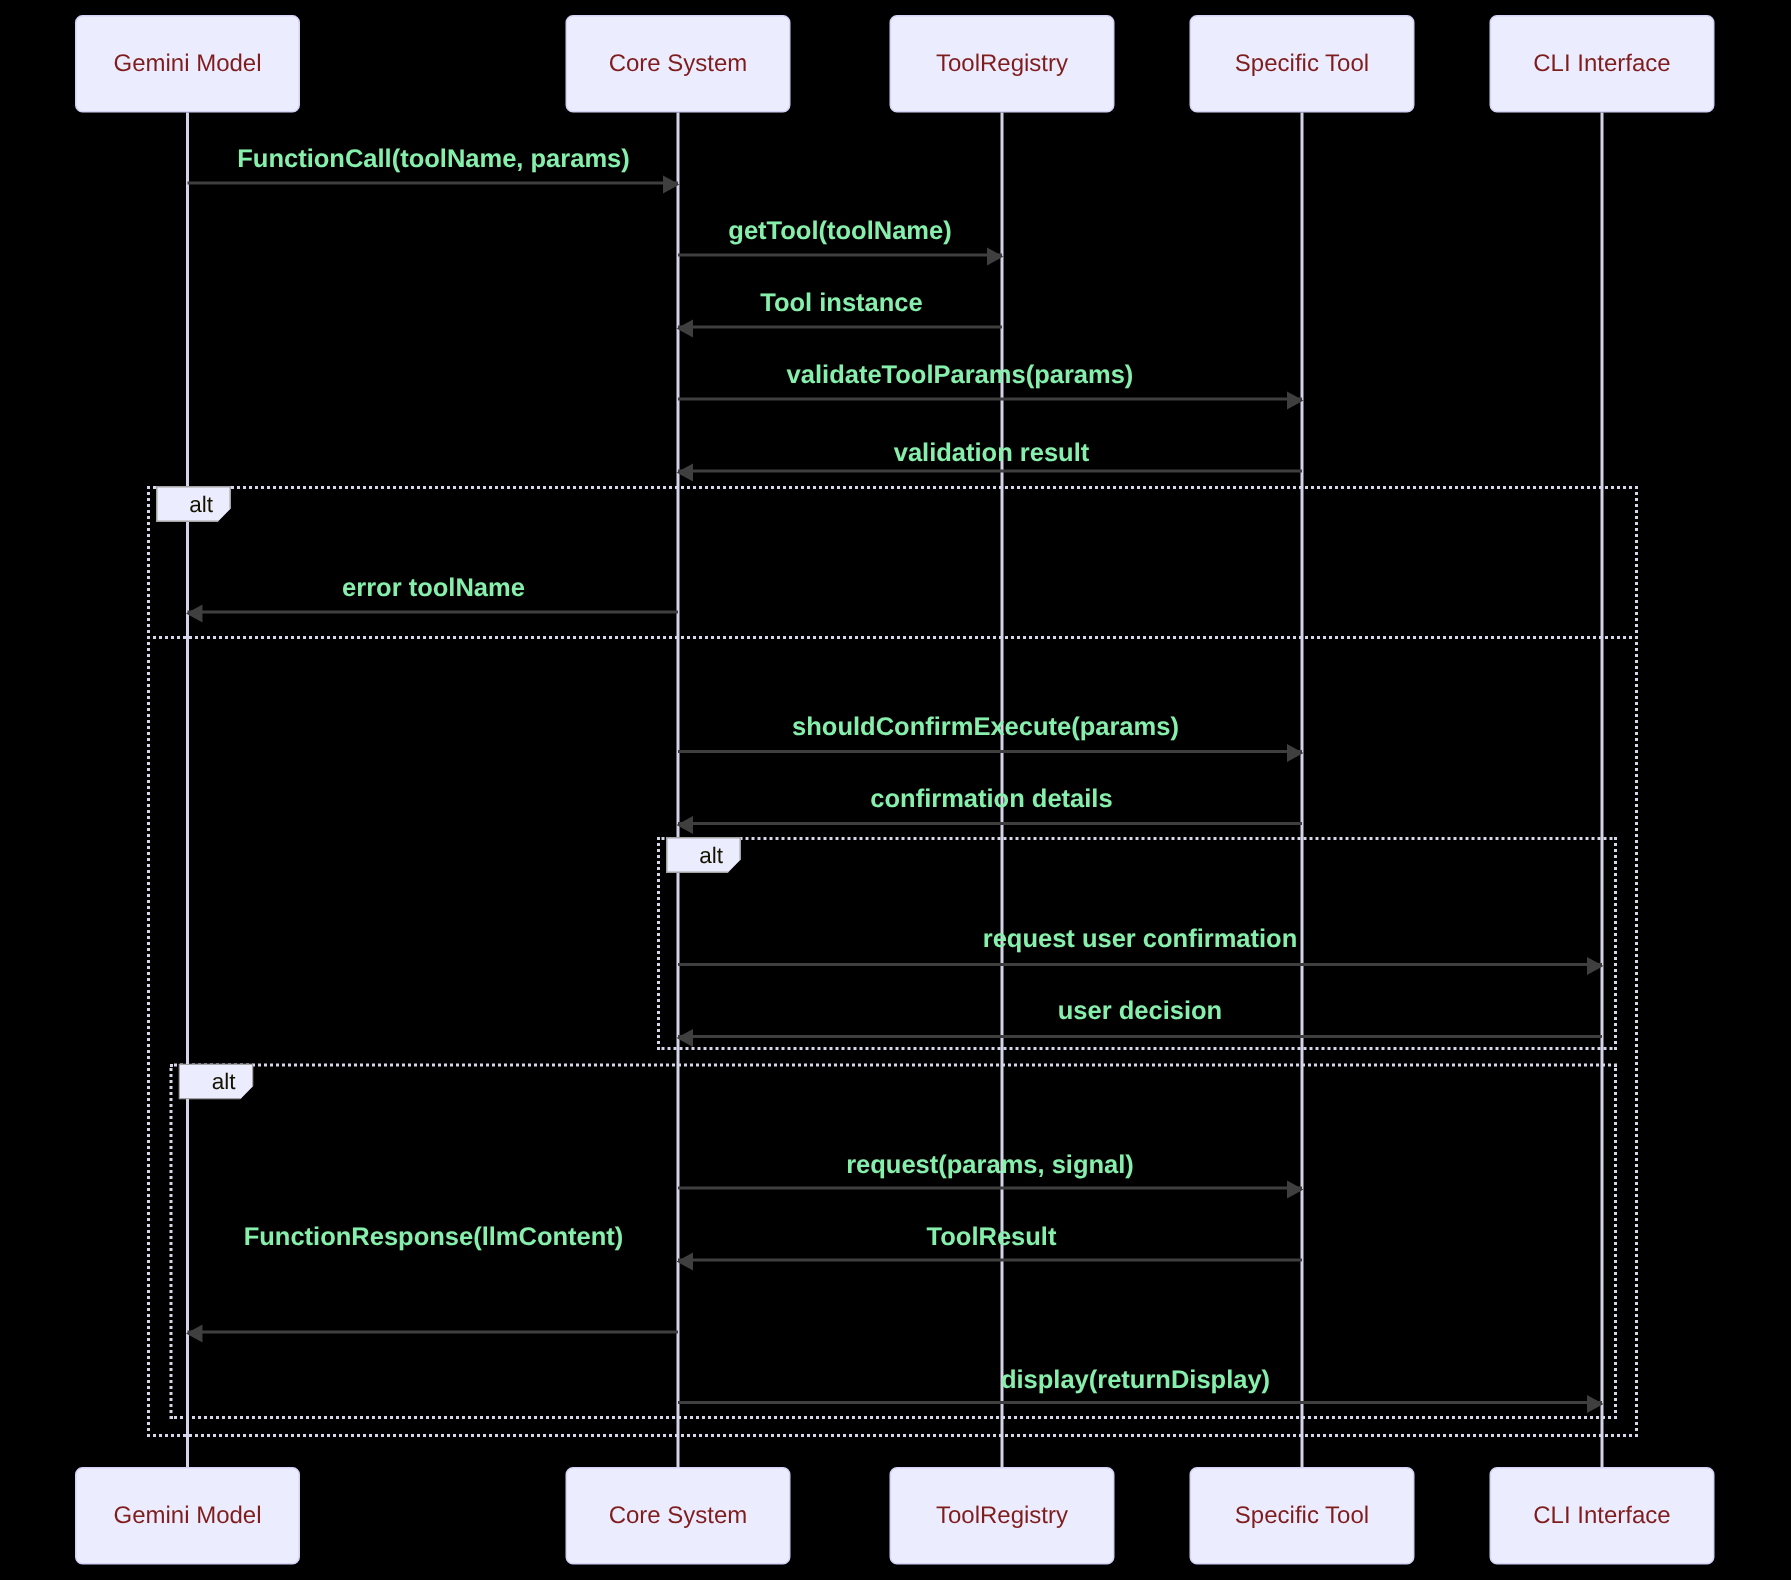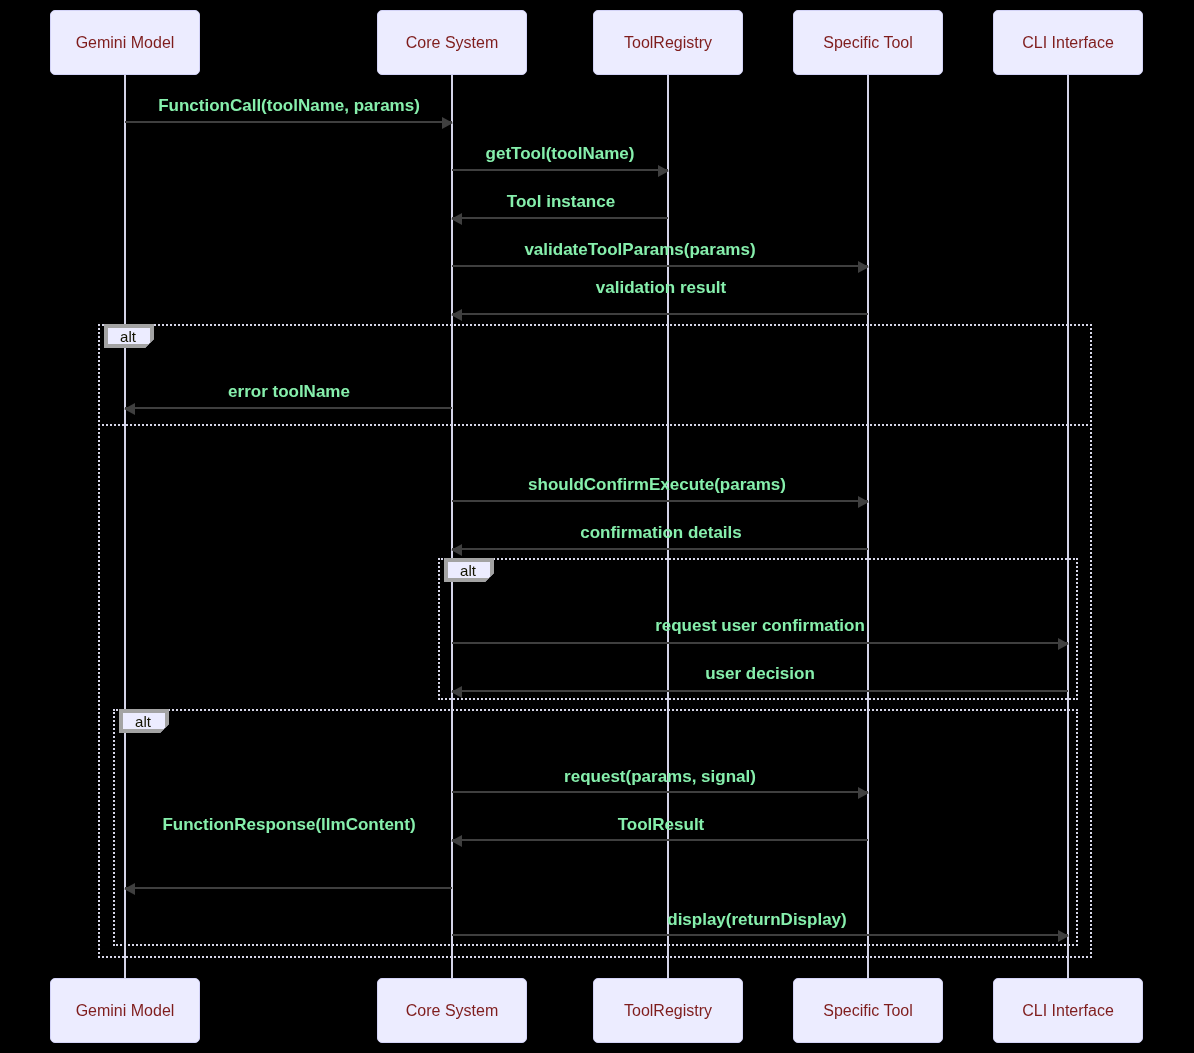--- a/index.html
+++ b/index.html
@@ -92,24 +92,24 @@
   }
   .fragment-divider {
     position: absolute;
     height: 0;
     border-top: 2px dotted #d6d6e8;
   }
   .fragment-tab {
     position: absolute;
     height: 24px;
     background: #ECECFF;
-    border: 4px solid #a3a3a3;
+    border: 1px solid #a3a3a3;
     display: flex;
     align-items: center;
-    justify-content: center;
+    justify-content: flex-end;
     padding: 0 11px 0 9px;
     box-sizing: border-box;
     -webkit-clip-path: polygon(0 0, 100% 0, 100% 62%, 82% 100%, 0 100%);
     clip-path: polygon(0 0, 100% 0, 100% 62%, 82% 100%, 0 100%);
   }
   .fragment-tab-label {
     font-size: 15px;
     color: #131300;
     font-family: "Liberation Sans", sans-serif;
     line-height: 1;
@@ -155,21 +155,21 @@
         <div class="arrowhead left"></div>
       </div>
       <div class="msg-label" style="left: 561px; top: 193px;">Tool instance</div>
       <div class="msg" style="left: 452px; top: 265px; width: 416px;">
         <div class="arrowhead right"></div>
       </div>
       <div class="msg-label" style="left: 640px; top: 241px;">validateToolParams(params)</div>
       <div class="msg" style="left: 452px; top: 313px; width: 416px;">
         <div class="arrowhead left"></div>
       </div>
-      <div class="msg-label" style="left: 661px; top: 279px;">validation result</div>
+      <div class="msg-label" style="left: 661px; top: 293px;">validation result</div>
       <div class="msg" style="left: 125px; top: 407px; width: 327px;">
         <div class="arrowhead left"></div>
       </div>
       <div class="msg-label" style="left: 289px; top: 383px;">error toolName</div>
       <div class="msg" style="left: 452px; top: 500px; width: 416px;">
         <div class="arrowhead right"></div>
       </div>
       <div class="msg-label" style="left: 657px; top: 476px;">shouldConfirmExecute(params)</div>
       <div class="msg" style="left: 452px; top: 548px; width: 416px;">
         <div class="arrowhead left"></div>

